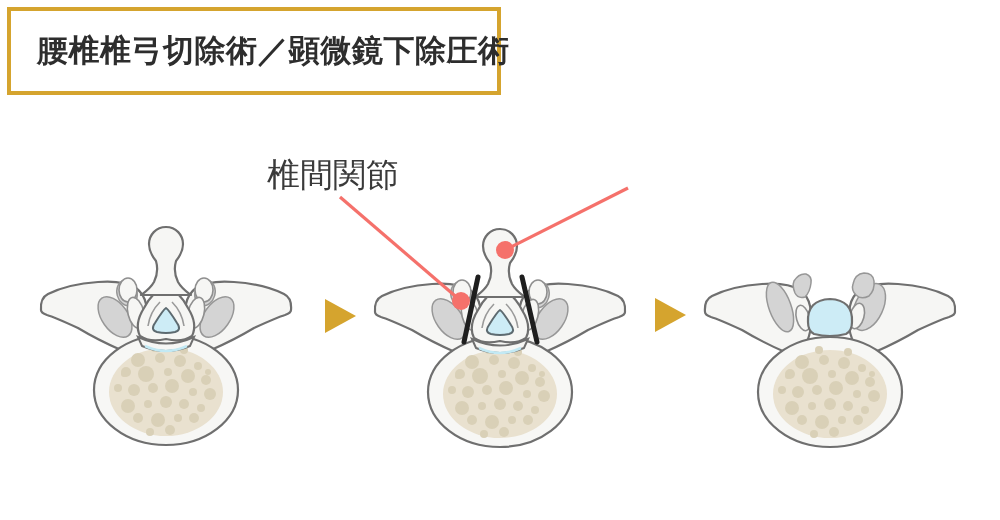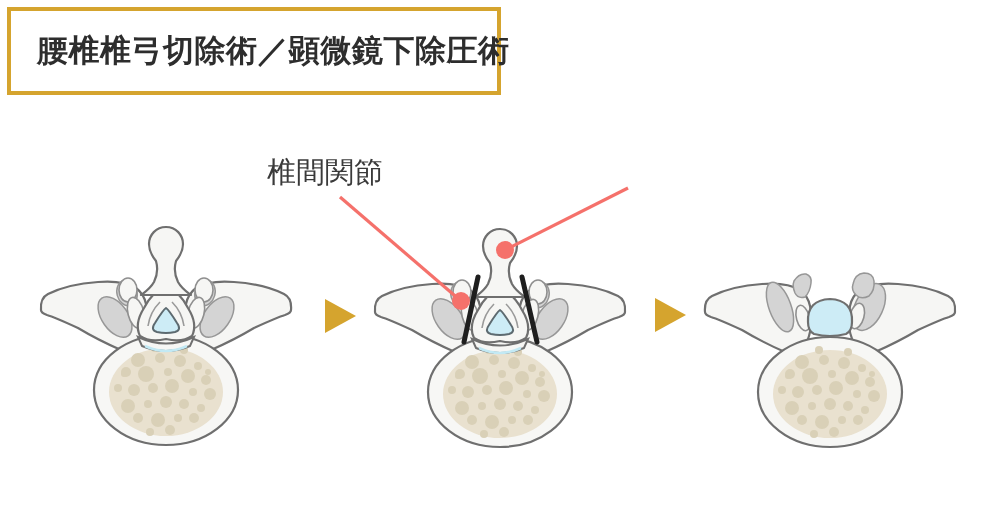--- a/index.html
+++ b/index.html
@@ -9,21 +9,21 @@
   }
   .title-box{
     position:absolute;left:7px;top:7px;width:494px;height:88px;
     box-sizing:border-box;border:4px solid #d5a42e;background:#ffffff;
     display:flex;align-items:center;padding-left:26px;
   }
   .title-text{
     font-size:31px;font-weight:bold;color:#2d2d2d;letter-spacing:0.5px;white-space:nowrap;
   }
   .anno-label{
-    position:absolute;font-size:29px;color:#3a3a3a;letter-spacing:0px;white-space:nowrap;
+    position:absolute;font-size:33px;color:#3a3a3a;letter-spacing:0px;white-space:nowrap;
   }
   .lbl-facet{left:267px;top:153px;}
   .lbl-spinous{left:588px;top:153px;}
   .vert{position:absolute;width:256px;height:230px;}
   .v1{left:38px;top:220px;}
   .v2{left:372px;top:222px;}
   .v3{left:702px;top:222px;}
   .overlay{position:absolute;left:0;top:0;width:1000px;height:520px;pointer-events:none;}
 </style>
 </head>

